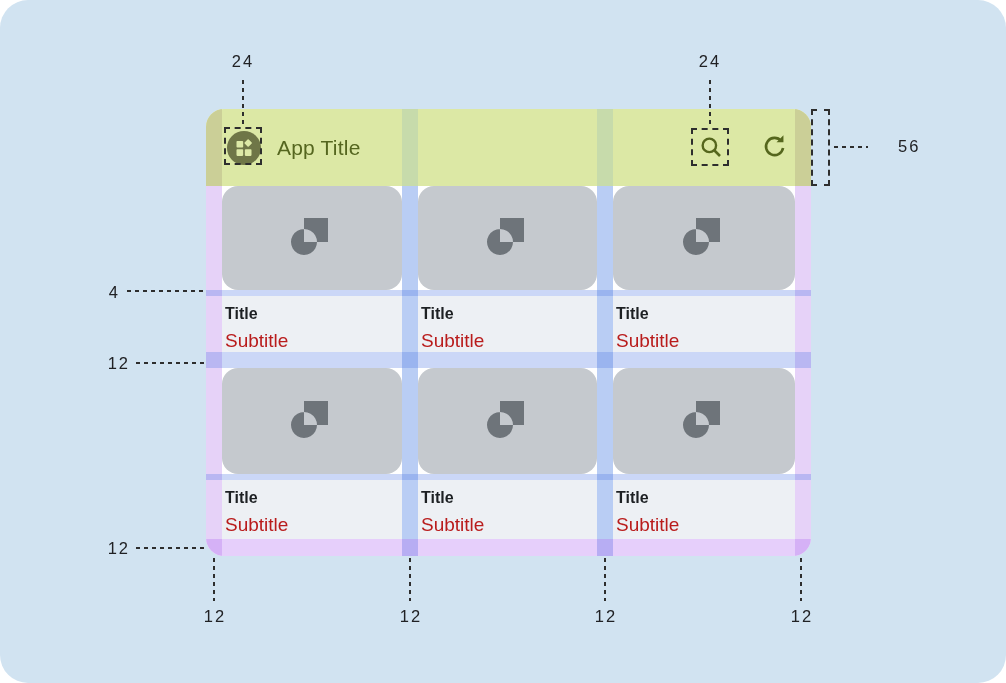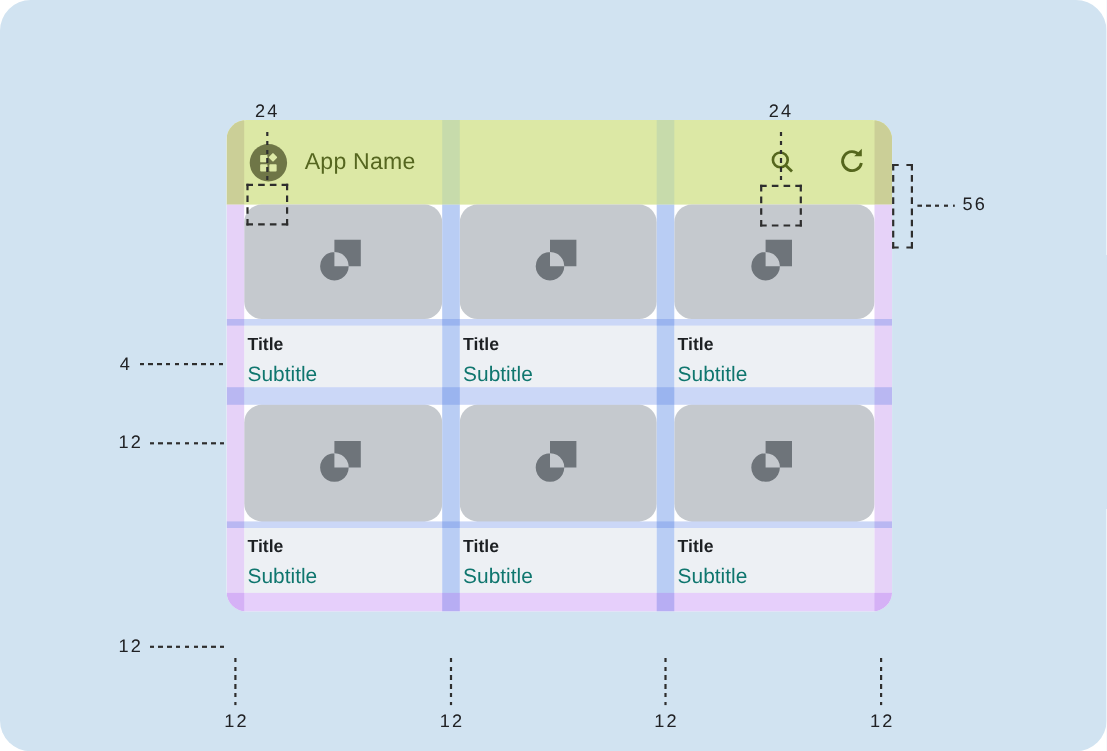--- a/index.html
+++ b/index.html
@@ -14,21 +14,21 @@
     font-size:21px;font-weight:500;color:#55661f;letter-spacing:.2px;}
   .lead-circle{position:absolute;left:21px;top:22px;width:34px;height:34px;border-radius:50%;
     background:#6f7647;display:flex;align-items:center;justify-content:center;}
   .appbar-action{position:absolute;top:24px;width:28px;height:28px;display:flex;align-items:center;justify-content:center;}
   .search-pos{left:491px;} .refresh-pos{left:555px;}
 
   
   .card-img{background:#c5c9ce;border-radius:16px;z-index:1;display:flex;align-items:center;justify-content:center;}
   .card-text{background:#edf0f4;z-index:1;padding:5px 0 0 3px;box-sizing:border-box;}
   .card-title{font-size:16px;font-weight:700;color:#1d2023;line-height:26px;}
-  .card-subtitle{font-size:19px;font-weight:400;color:#0f766e;line-height:28px;}
+  .card-subtitle{font-size:19px;font-weight:400;color:#b91c1c;line-height:28px;}
 
   
   .col1{left:16px;width:180px;} .col2{left:212px;width:179px;} .col3{left:407px;width:182px;}
   .row-img1{top:77px;height:104px;} .row-txt1{top:187px;height:56px;}
   .row-img2{top:259px;height:106px;} .row-txt2{top:371px;height:59px;}
 
   
   .strip{top:77px;height:370px;z-index:2;}
   .margin-strip{background:#e6d2f8;}
   .gutter-strip{background:#b9cdf4;}
@@ -37,21 +37,21 @@
   .appbar-strip{top:0;height:77px;z-index:2;}
   .appbar-margin{background:#cbcf97;} .appbar-gutter{background:#c7dbab;}
 
   
   .band{left:0;width:605px;z-index:3;}
   .band-blue{background:rgba(82,122,228,0.30);}
   .band-4a{top:181px;height:6px;} .band-12{top:243px;height:16px;} .band-4b{top:365px;height:6px;}
   .band-bottom{top:430px;height:17px;background:rgba(178,108,242,0.33);}
 
   
-  .ann{position:absolute;z-index:10;margin-top:40px;}
+  .ann{position:absolute;z-index:10;}
   .ann-label{font-size:16.5px;font-weight:500;color:#202124;letter-spacing:2px;white-space:nowrap;}
   .center{transform:translateX(-50%);text-align:center;}
   .dash-v{width:2px;background-image:repeating-linear-gradient(180deg,#2e2e2e 0 4px,transparent 4px 8px);}
   .dash-h{height:2px;background-image:repeating-linear-gradient(90deg,#2e2e2e 0 4px,transparent 4px 8px);}
   .dash-box{border:2px dashed #2e2e2e;box-sizing:border-box;background:transparent;}
   .right-align{text-align:right;transform:translateY(-50%);}
 
   svg{display:block;}
 </style>
 </head>
@@ -65,21 +65,21 @@
       <div class="lead-circle">
         <svg width="20" height="20" viewBox="0 0 24 24">
           <g fill="#dde9a6">
             <rect x="3" y="3.5" width="8" height="8" rx="1"></rect>
             <rect x="3" y="13.5" width="8" height="8" rx="1"></rect>
             <rect x="13" y="13.5" width="8" height="8" rx="1"></rect>
             <rect x="13.5" y="2.5" width="7" height="7" rx="1" transform="rotate(45 17 6)"></rect>
           </g>
         </svg>
       </div>
-      <div class="appbar-title">App Name</div>
+      <div class="appbar-title">App Title</div>
 
       <div class="appbar-action search-pos">
         <svg width="26" height="26" viewBox="0 0 24 24">
           <circle cx="10.5" cy="10.5" r="6.2" fill="none" stroke="#55661d" stroke-width="2.2"></circle>
           <line x1="15.2" y1="15.2" x2="20.3" y2="20.3" stroke="#55661d" stroke-width="2.4"></line>
         </svg>
       </div>
       <div class="appbar-action refresh-pos">
         <svg width="26" height="26" viewBox="0 0 24 24">
           <path d="M17.65 6.35A7.95 7.95 0 1 0 19.45 13" fill="none" stroke="#55661d" stroke-width="2.4"></path>
@@ -165,21 +165,21 @@
   <div class="ann ann-label center" style="left:243px;top:52px;">24</div>
   <div class="ann dash-v" style="left:242px;top:80px;height:46px;"></div>
   <div class="ann dash-box" style="left:224px;top:127px;width:38px;height:38px;"></div>
 
   <div class="ann ann-label center" style="left:710px;top:52px;">24</div>
   <div class="ann dash-v" style="left:709px;top:80px;height:47px;"></div>
   <div class="ann dash-box" style="left:691px;top:128px;width:38px;height:38px;"></div>
 
   <div class="ann dash-box" style="left:811px;top:109px;width:19px;height:77px;"></div>
   <div class="ann dash-h" style="left:834px;top:146px;width:34px;"></div>
-  <div class="ann ann-label" style="left:875px;top:137px;">56</div>
+  <div class="ann ann-label" style="left:898px;top:137px;">56</div>
 
   <div class="ann ann-label right-align" style="left:60px;top:292px;width:60px;">4</div>
   <div class="ann dash-h" style="left:127px;top:290px;width:79px;"></div>
 
   <div class="ann ann-label right-align" style="left:70px;top:363px;width:60px;">12</div>
   <div class="ann dash-h" style="left:136px;top:362px;width:70px;"></div>
 
   <div class="ann ann-label right-align" style="left:70px;top:548px;width:60px;">12</div>
   <div class="ann dash-h" style="left:136px;top:547px;width:70px;"></div>
 

